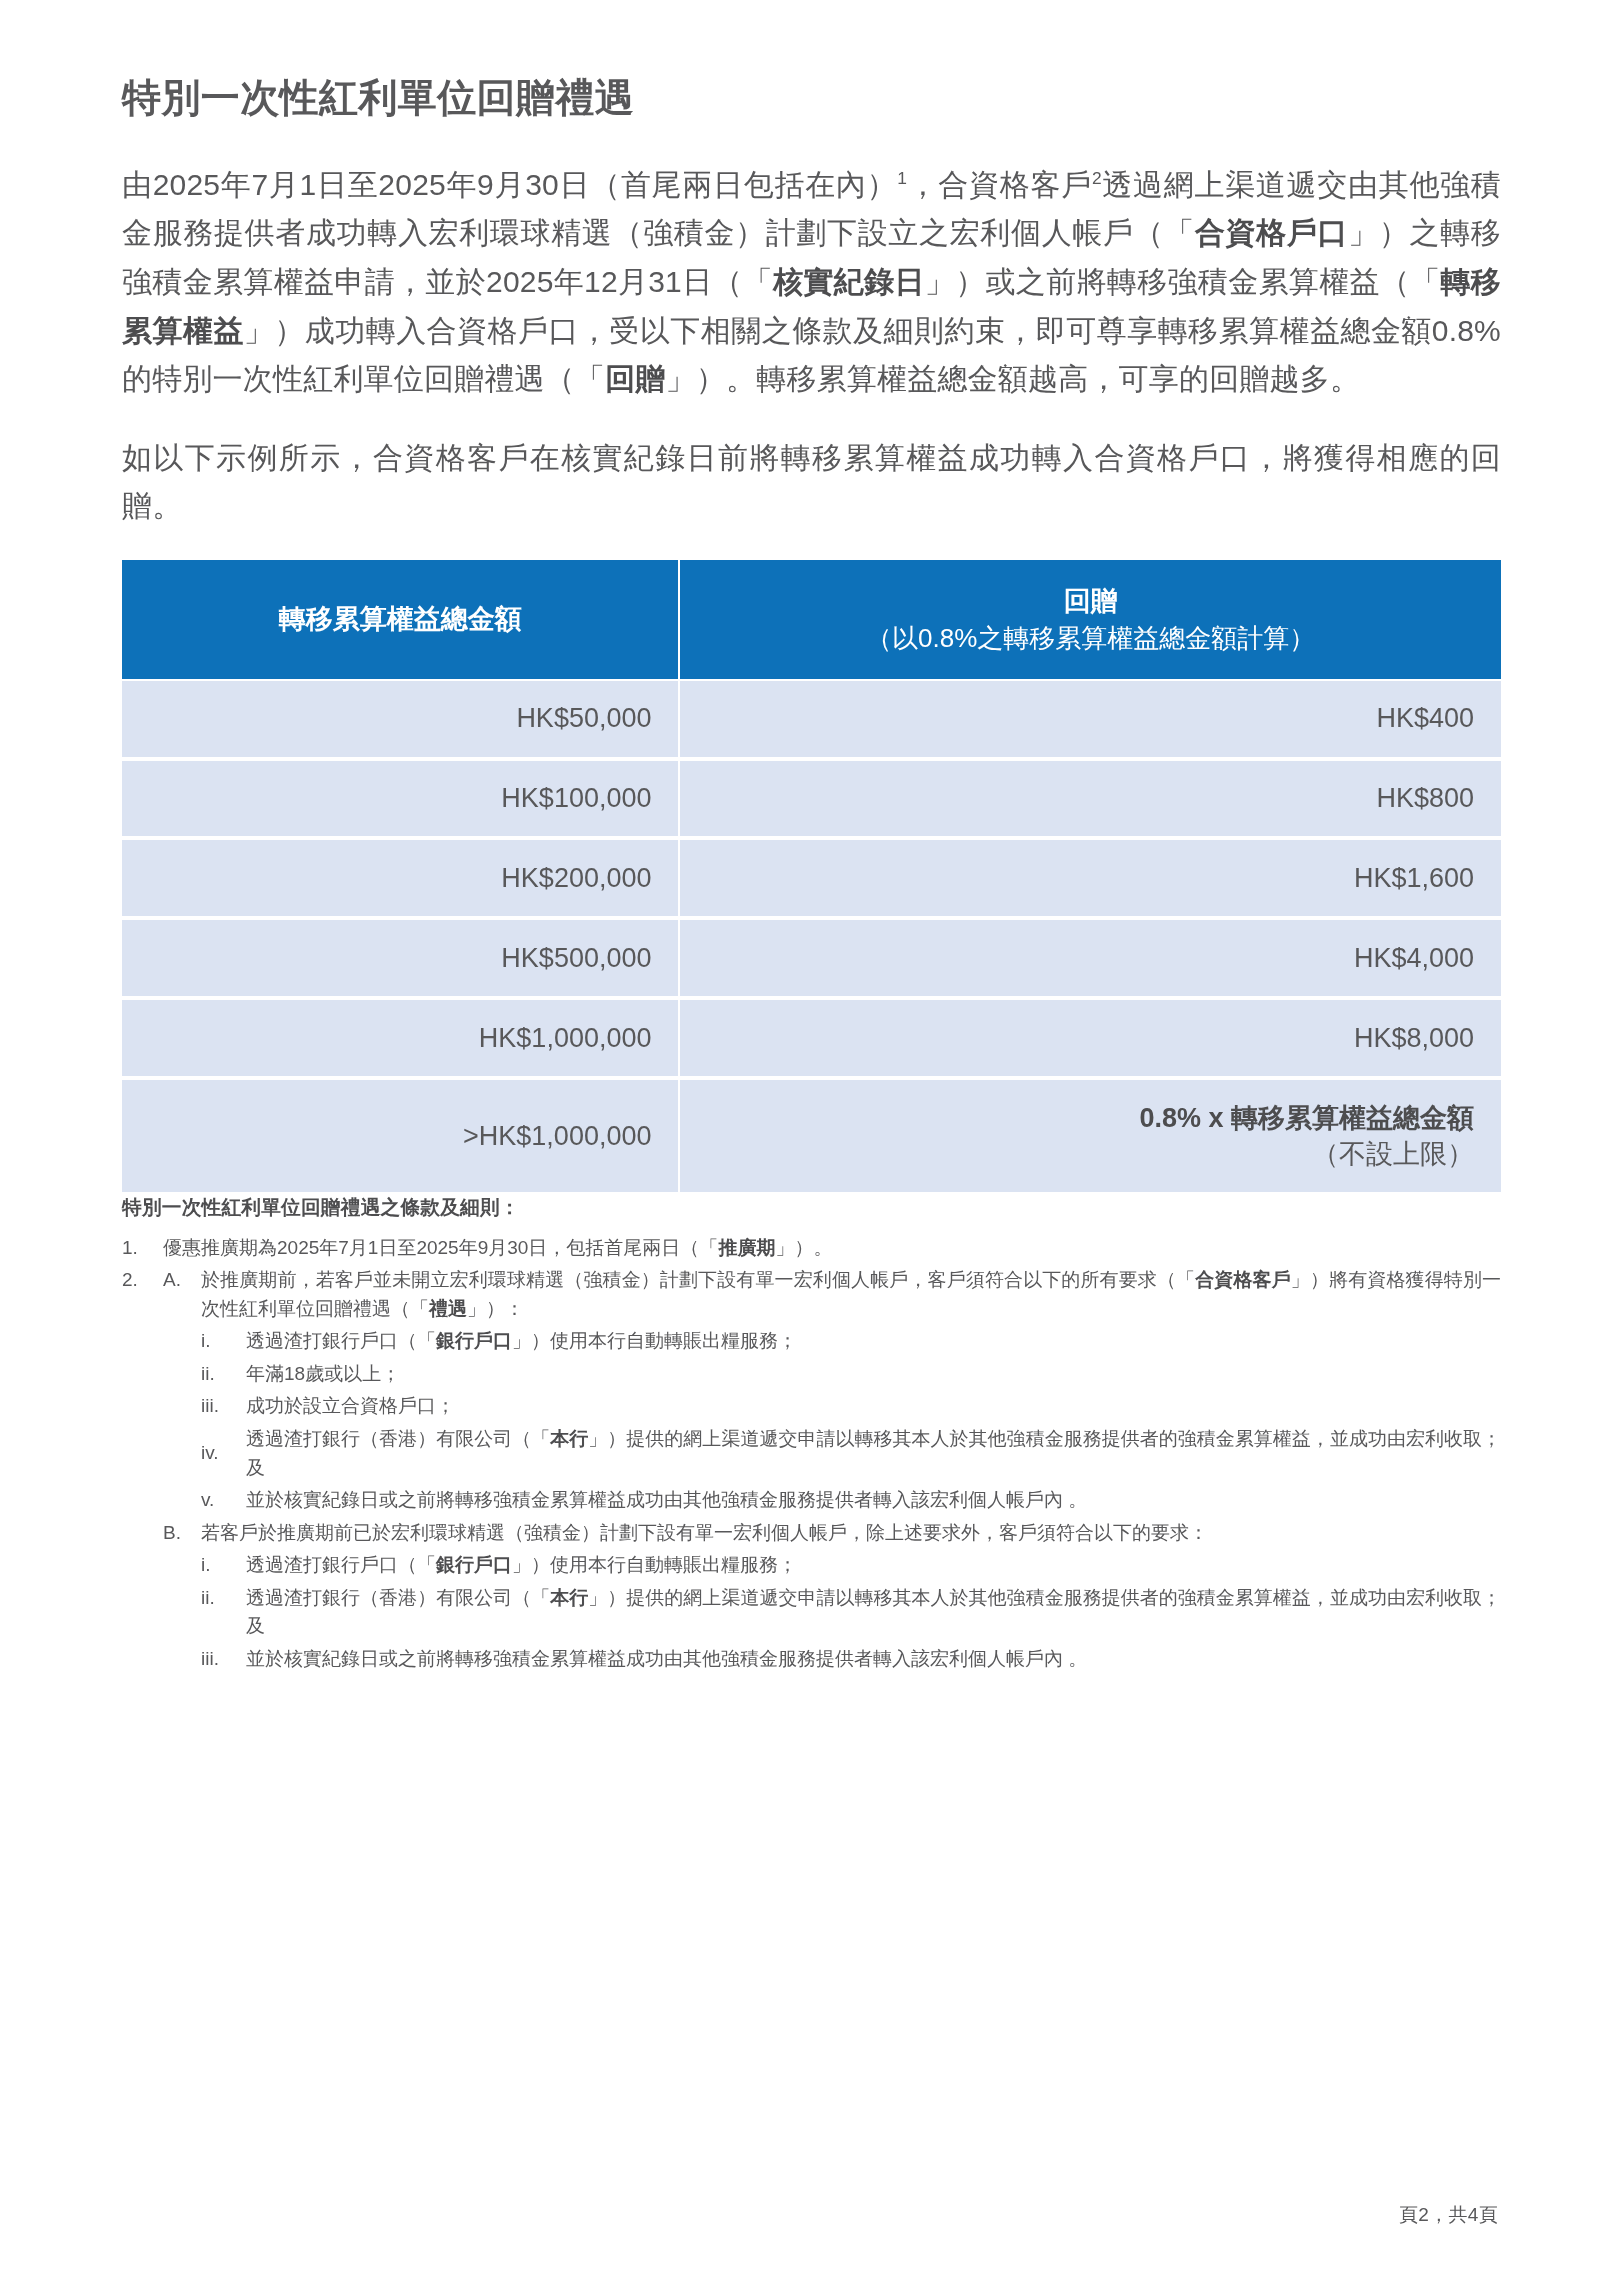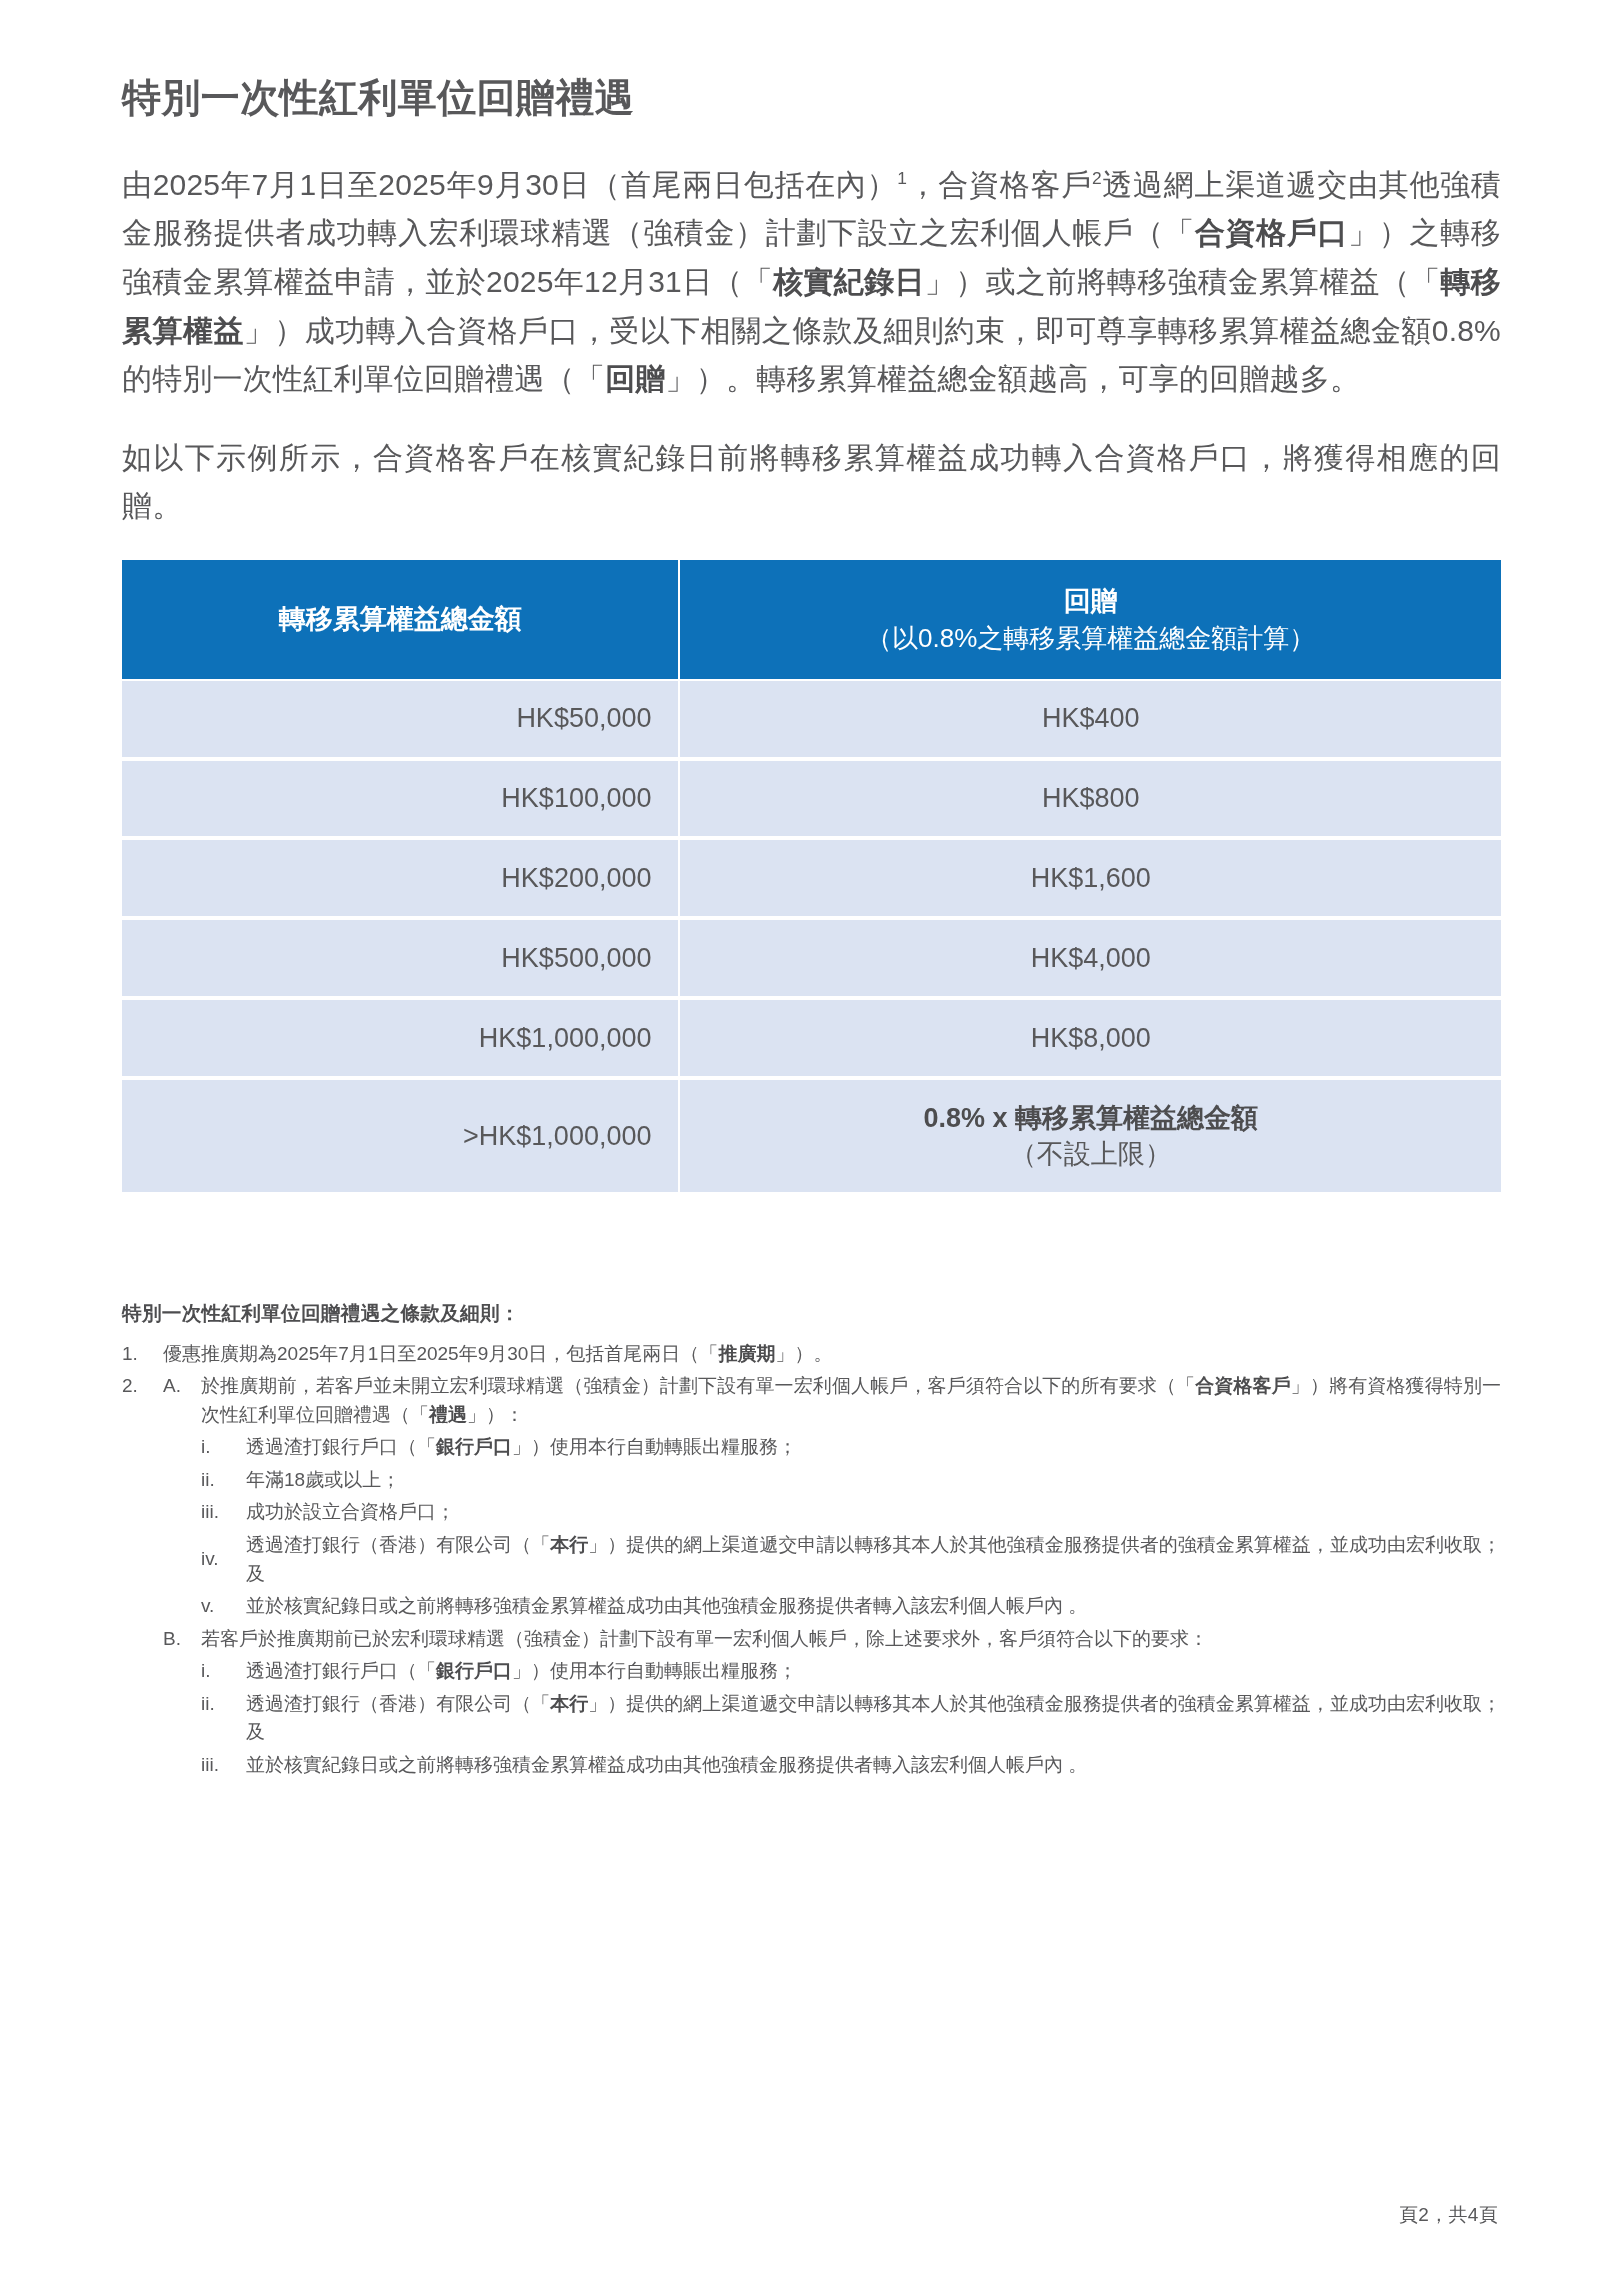--- a/index.html
+++ b/index.html
@@ -104,39 +104,38 @@
     vertical-align: middle;
     box-sizing: border-box;
     border-bottom: 2.7px solid #ffffff;
     line-height: 1.35;
   }
   .benefit-table tbody td.td-left {
     text-align: right;
     border-right: 2.7px solid #ffffff;
   }
   .benefit-table tbody td.td-right {
-    text-align: center;
+    text-align: right;
   }
   .benefit-table tbody tr.last-row td {
     height: 111px;
     border-bottom: none;
   }
   .formula-top {
     display: block;
     font-weight: 700;
     color: #4d4d4f;
   }
   .formula-bottom {
     display: block;
     font-weight: 400;
   }
 
   
   .terms {
-    margin-top: 106px;
   }
   .terms-heading {
     font-size: 19.7px;
     font-weight: 700;
     color: #4d4d4f;
     margin: 0 0 12.5px 0;
     letter-spacing: 0.2px;
   }
   .tlist {
     list-style: none;

